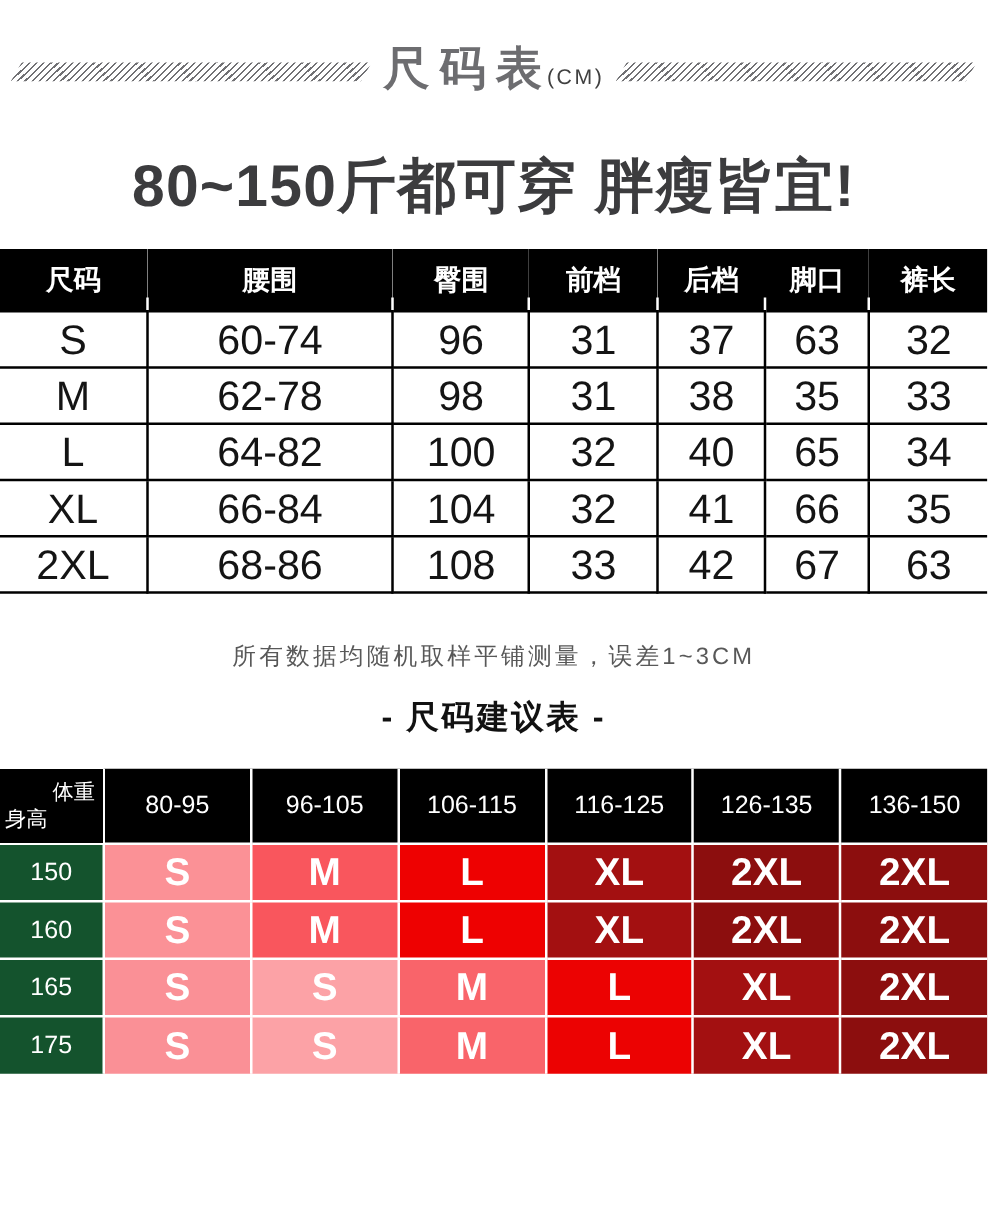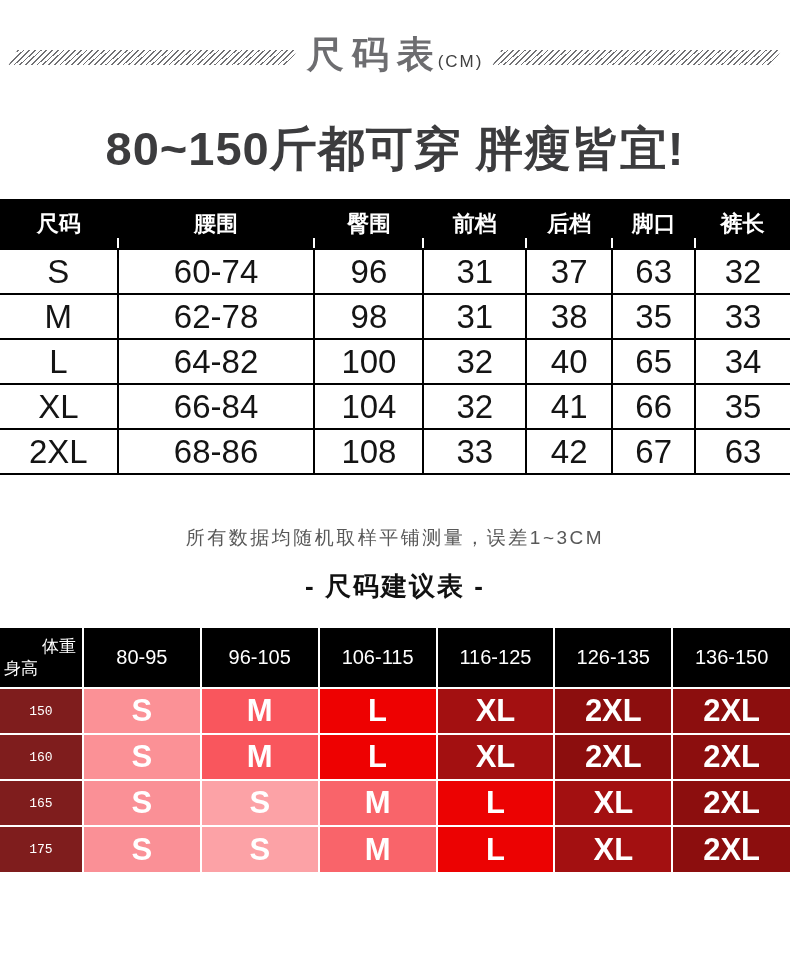--- a/index.html
+++ b/index.html
@@ -22,29 +22,29 @@
   .t1 { width: 100%; border-collapse: collapse; table-layout: fixed; margin-top: 18px; }
   .t1 th { background: #000; color: #fff; font-size: 22px; font-weight: 600; height: 50px;
     position: relative; text-align: center; }
   .t1 th:not(:first-child)::after { content: ""; position: absolute; left: -1px; bottom: 0;
     width: 2px; height: 10px; background: #fff; }
   .t1 td { height: 45px; text-align: center; font-size: 33px; color: #141414;
     border: 2px solid #000; font-weight: 400; }
   .t1 tr td:first-child { border-left: none; }
   .t1 tr td:last-child { border-right: none; }
 
-  .note { margin-top: 50px; text-align: center; font-size: 19px; color: #585858; letter-spacing: 2.5px; }
+  .note { margin-top: 37px; text-align: center; font-size: 19px; color: #585858; letter-spacing: 2.5px; }
   .sub-title { margin-top: 18px; text-align: center; font-size: 26px; font-weight: 700;
     color: #111; letter-spacing: 2px; }
 
   
   .t2 { width: 100%; border-collapse: collapse; table-layout: fixed; margin-top: 24px; }
   .t2 th, .t2 td { border: 2px solid #fff; text-align: center; }
   .t2 thead th { background: #000; color: #fff; font-size: 20px; font-weight: 500; height: 60px; border-top: none; }
-  .t2 tbody th { background: #7f1d1d; color: #fff; font-size: 13px; font-weight: 400; height: 46px; font-family: Liberation Mono, monospace; }
+  .t2 tbody th { background: #14532d; color: #fff; font-size: 20px; font-weight: 400; height: 46px; }
   .t2 td { color: #fff; font-size: 31px; font-weight: 600; height: 46px; }
   .t2 tr > *:first-child { border-left: none; }
   .t2 tr > *:last-child { border-right: none; }
   .t2 tbody tr:last-child > * { border-bottom: none; }
   .corner { position: relative; background-color: #000;
     background-image: linear-gradient(to bottom right,
       rgba(0,0,0,0) calc(50% - 1.5px), #d6d6d6 calc(50% - 1.5px),
       #d6d6d6 calc(50% + 1.5px), rgba(0,0,0,0) calc(50% + 1.5px)); }
   .corner .corner-weight { position: absolute; top: 7px; right: 6px; font-size: 17px; color: #fff; font-weight: 400; }
   .corner .corner-height { position: absolute; bottom: 7px; left: 4px; font-size: 17px; color: #fff; font-weight: 400; }

